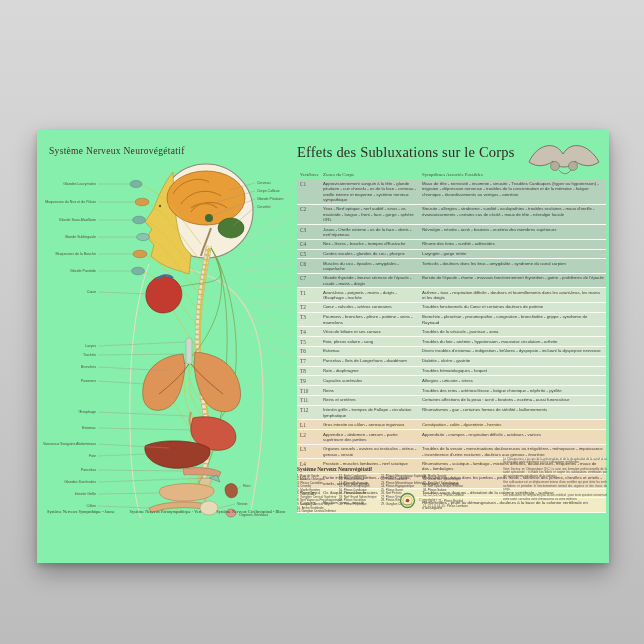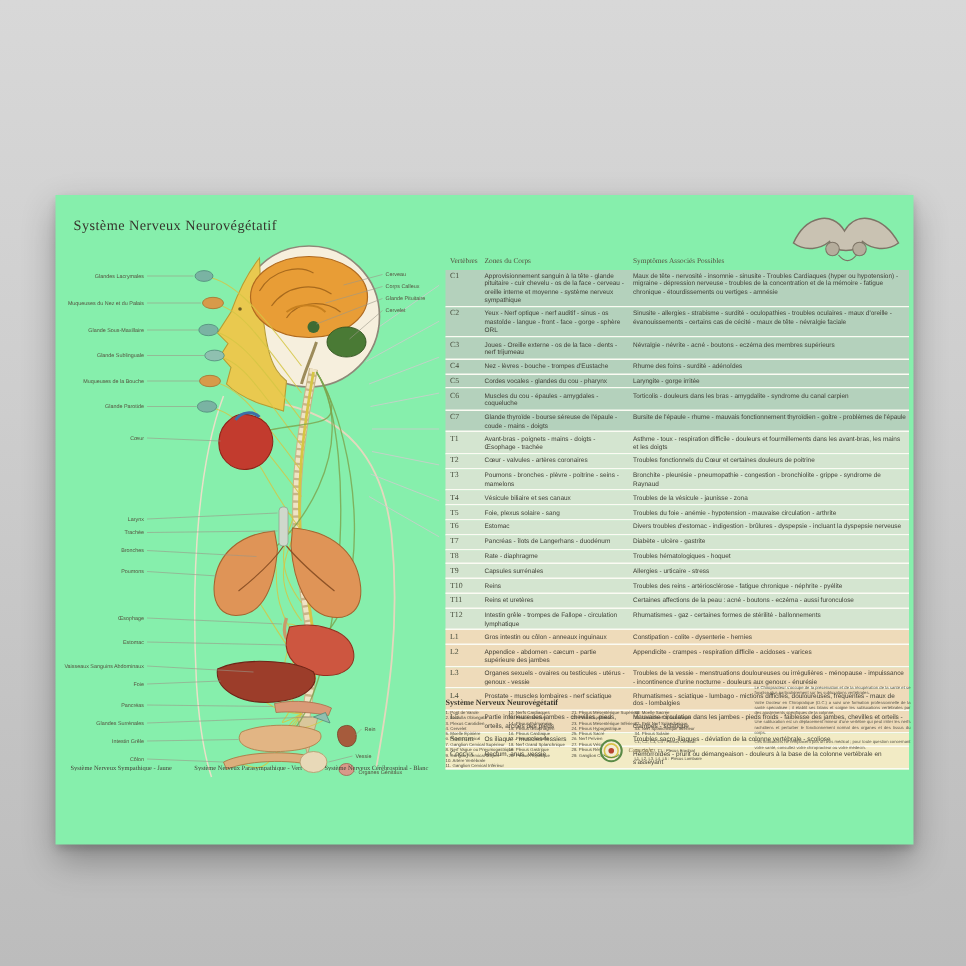--- a/index.html
+++ b/index.html
@@ -195,20 +195,21 @@
         <line x1="214" y1="27" x2="188" y2="34" stroke="#9a9788" stroke-width="0.4"></line>
         <text x="216" y="36" font-size="3.6" fill="#55523f" text-anchor="start" class="svg-label">Corps Calleux</text>
         <line x1="214" y1="35" x2="176" y2="46" stroke="#9a9788" stroke-width="0.4"></line>
         <text x="216" y="44" font-size="3.6" fill="#55523f" text-anchor="start" class="svg-label">Glande Pituitaire</text>
         <line x1="214" y1="43" x2="170" y2="60" stroke="#9a9788" stroke-width="0.4"></line>
         <text x="216" y="52" font-size="3.6" fill="#55523f" text-anchor="start" class="svg-label">Cervelet</text>
         <line x1="214" y1="51" x2="192" y2="70" stroke="#9a9788" stroke-width="0.4"></line>
       </g>
   </svg>
 
+  <div id="right-title">Effets des Subluxations sur le Corps</div>
 
   <svg id="vertebra-art" viewBox="0 0 80 40">
     <path d="M4,24 C12,6 30,2 38,16 C46,2 64,6 74,24 C66,30 56,28 50,23 C48,31 30,31 28,23 C22,28 12,30 4,24 Z" fill="#c9c2b2" stroke="#7d7466" stroke-width="1"></path>
     <circle cx="30" cy="28" r="4.5" fill="#b5ad9c" stroke="#7d7466" stroke-width=".7"></circle>
     <circle cx="48" cy="28" r="4.5" fill="#b5ad9c" stroke="#7d7466" stroke-width=".7"></circle>
     <path d="M34,32 C38,37 42,37 46,32" fill="none" stroke="#7d7466" stroke-width=".8"></path>
   </svg>
 
   <div id="sublux-table">
     <div class="thead">

